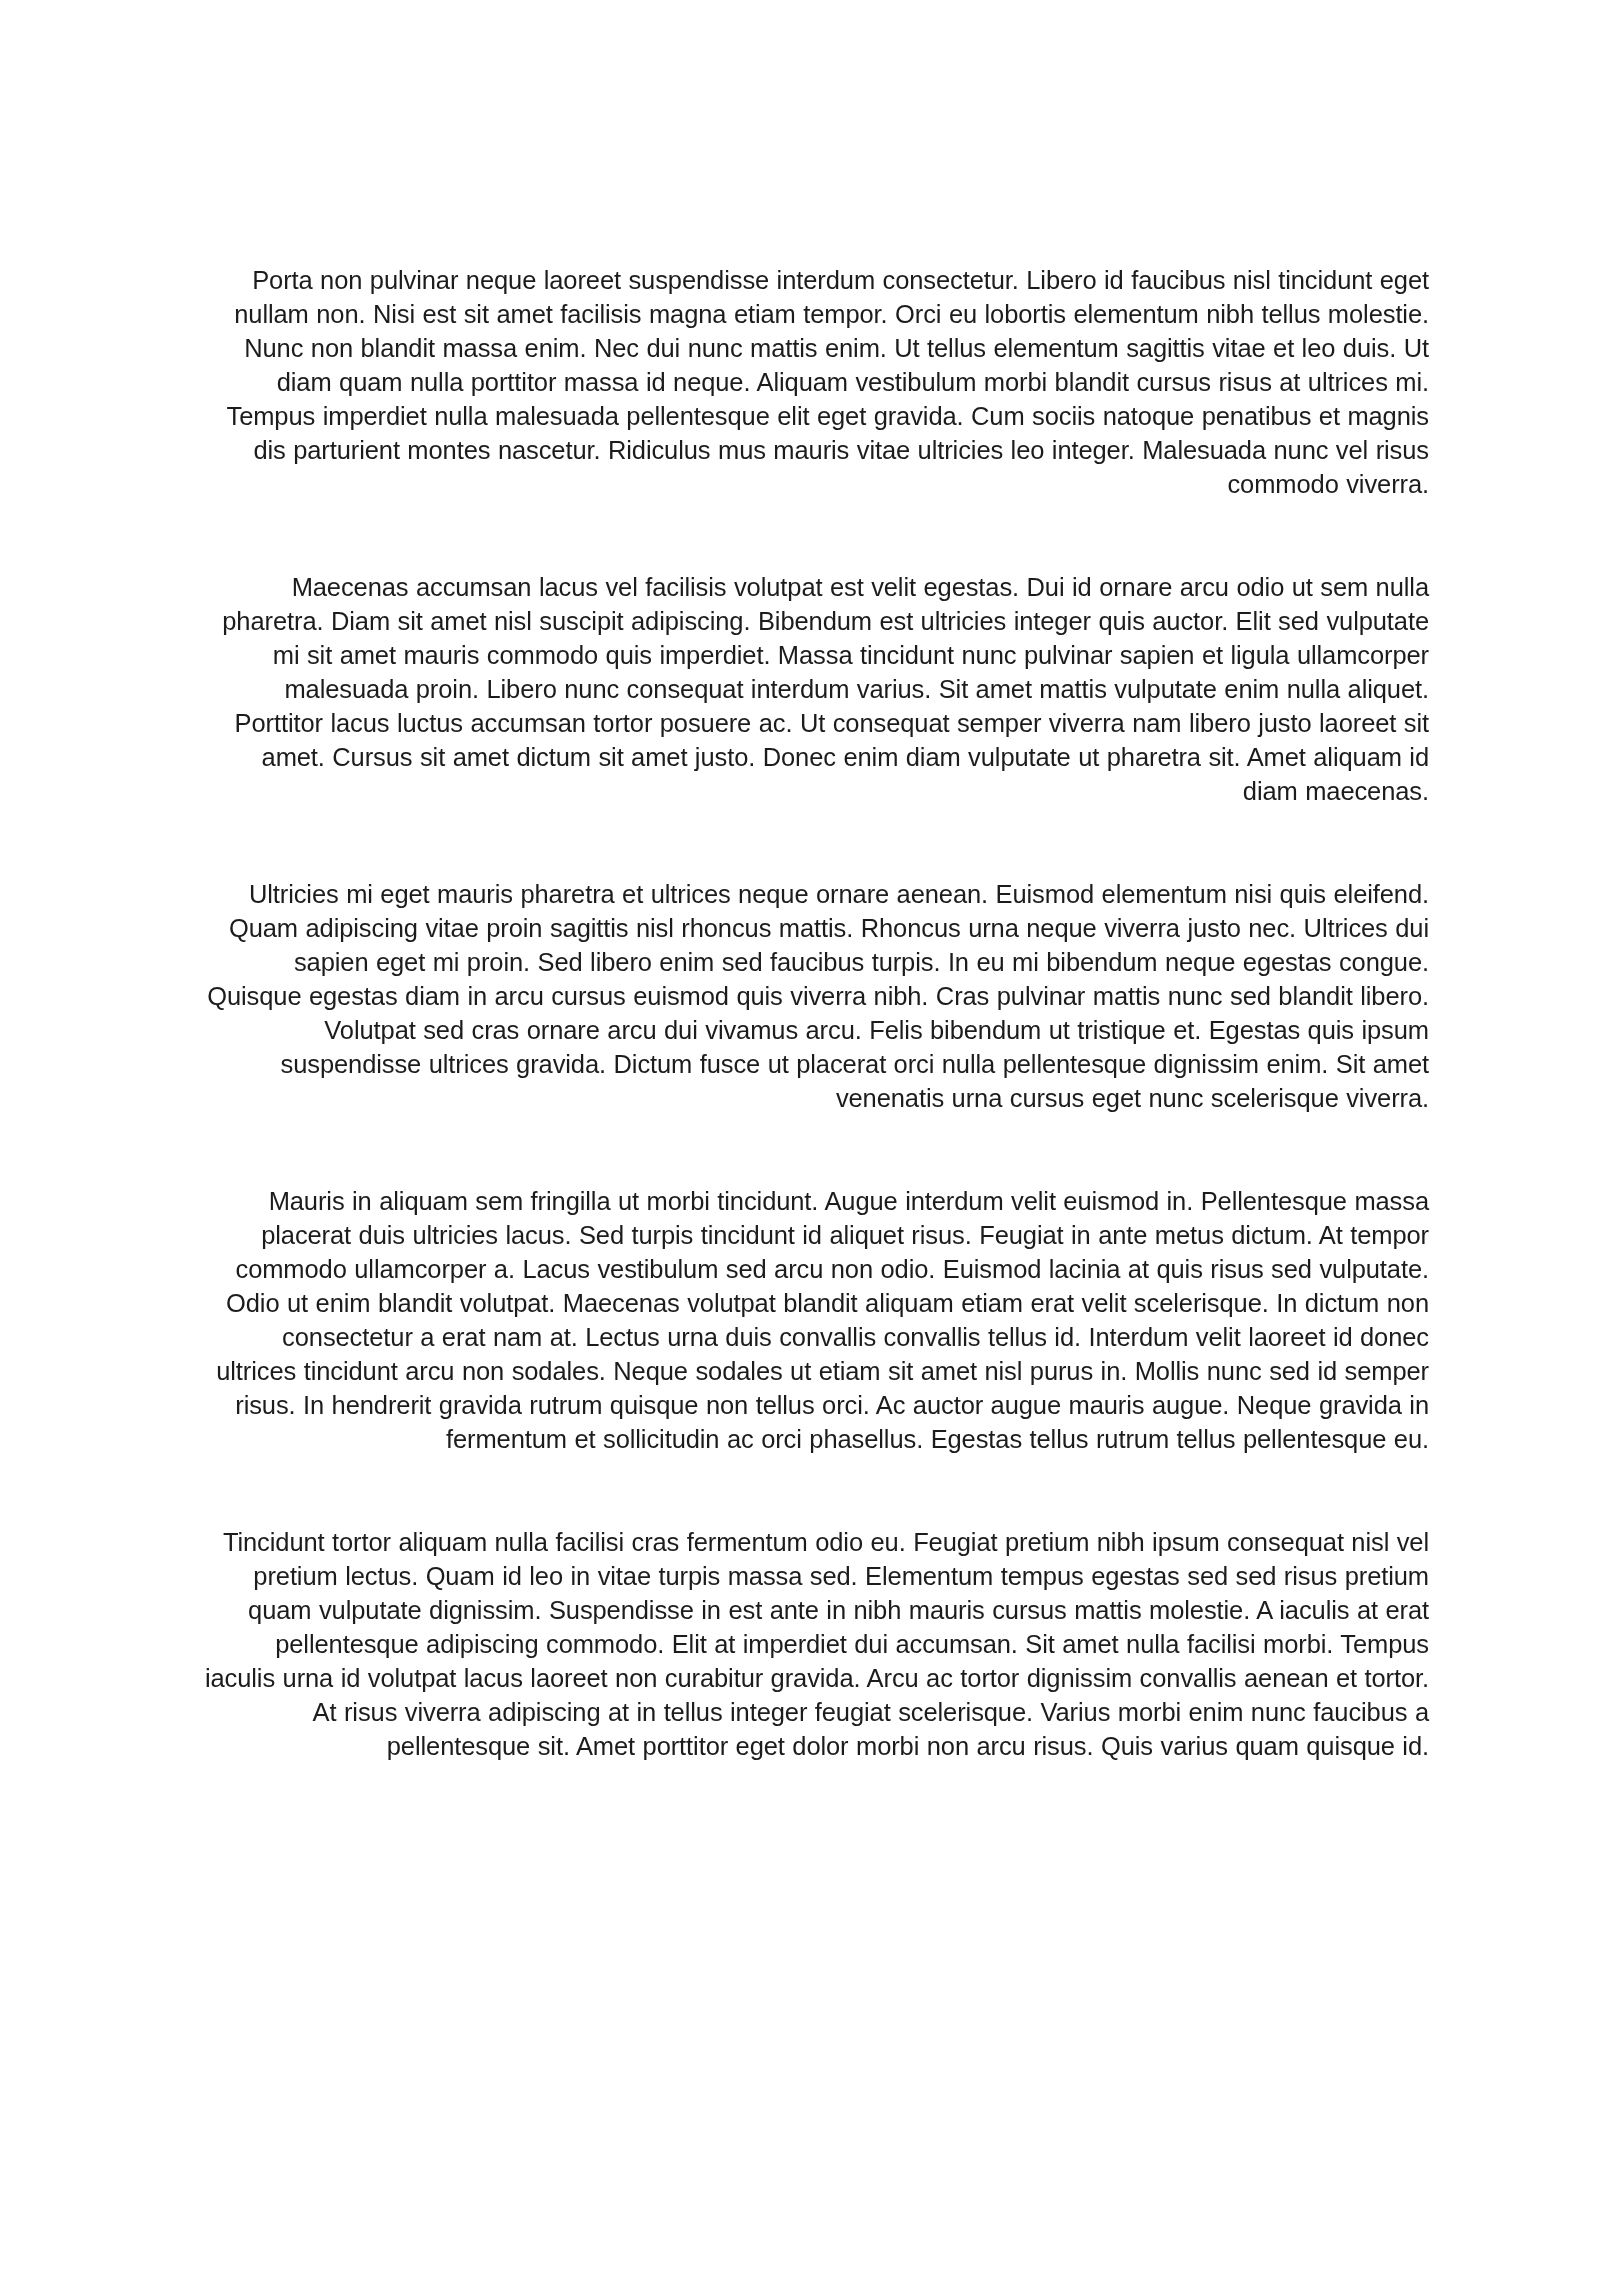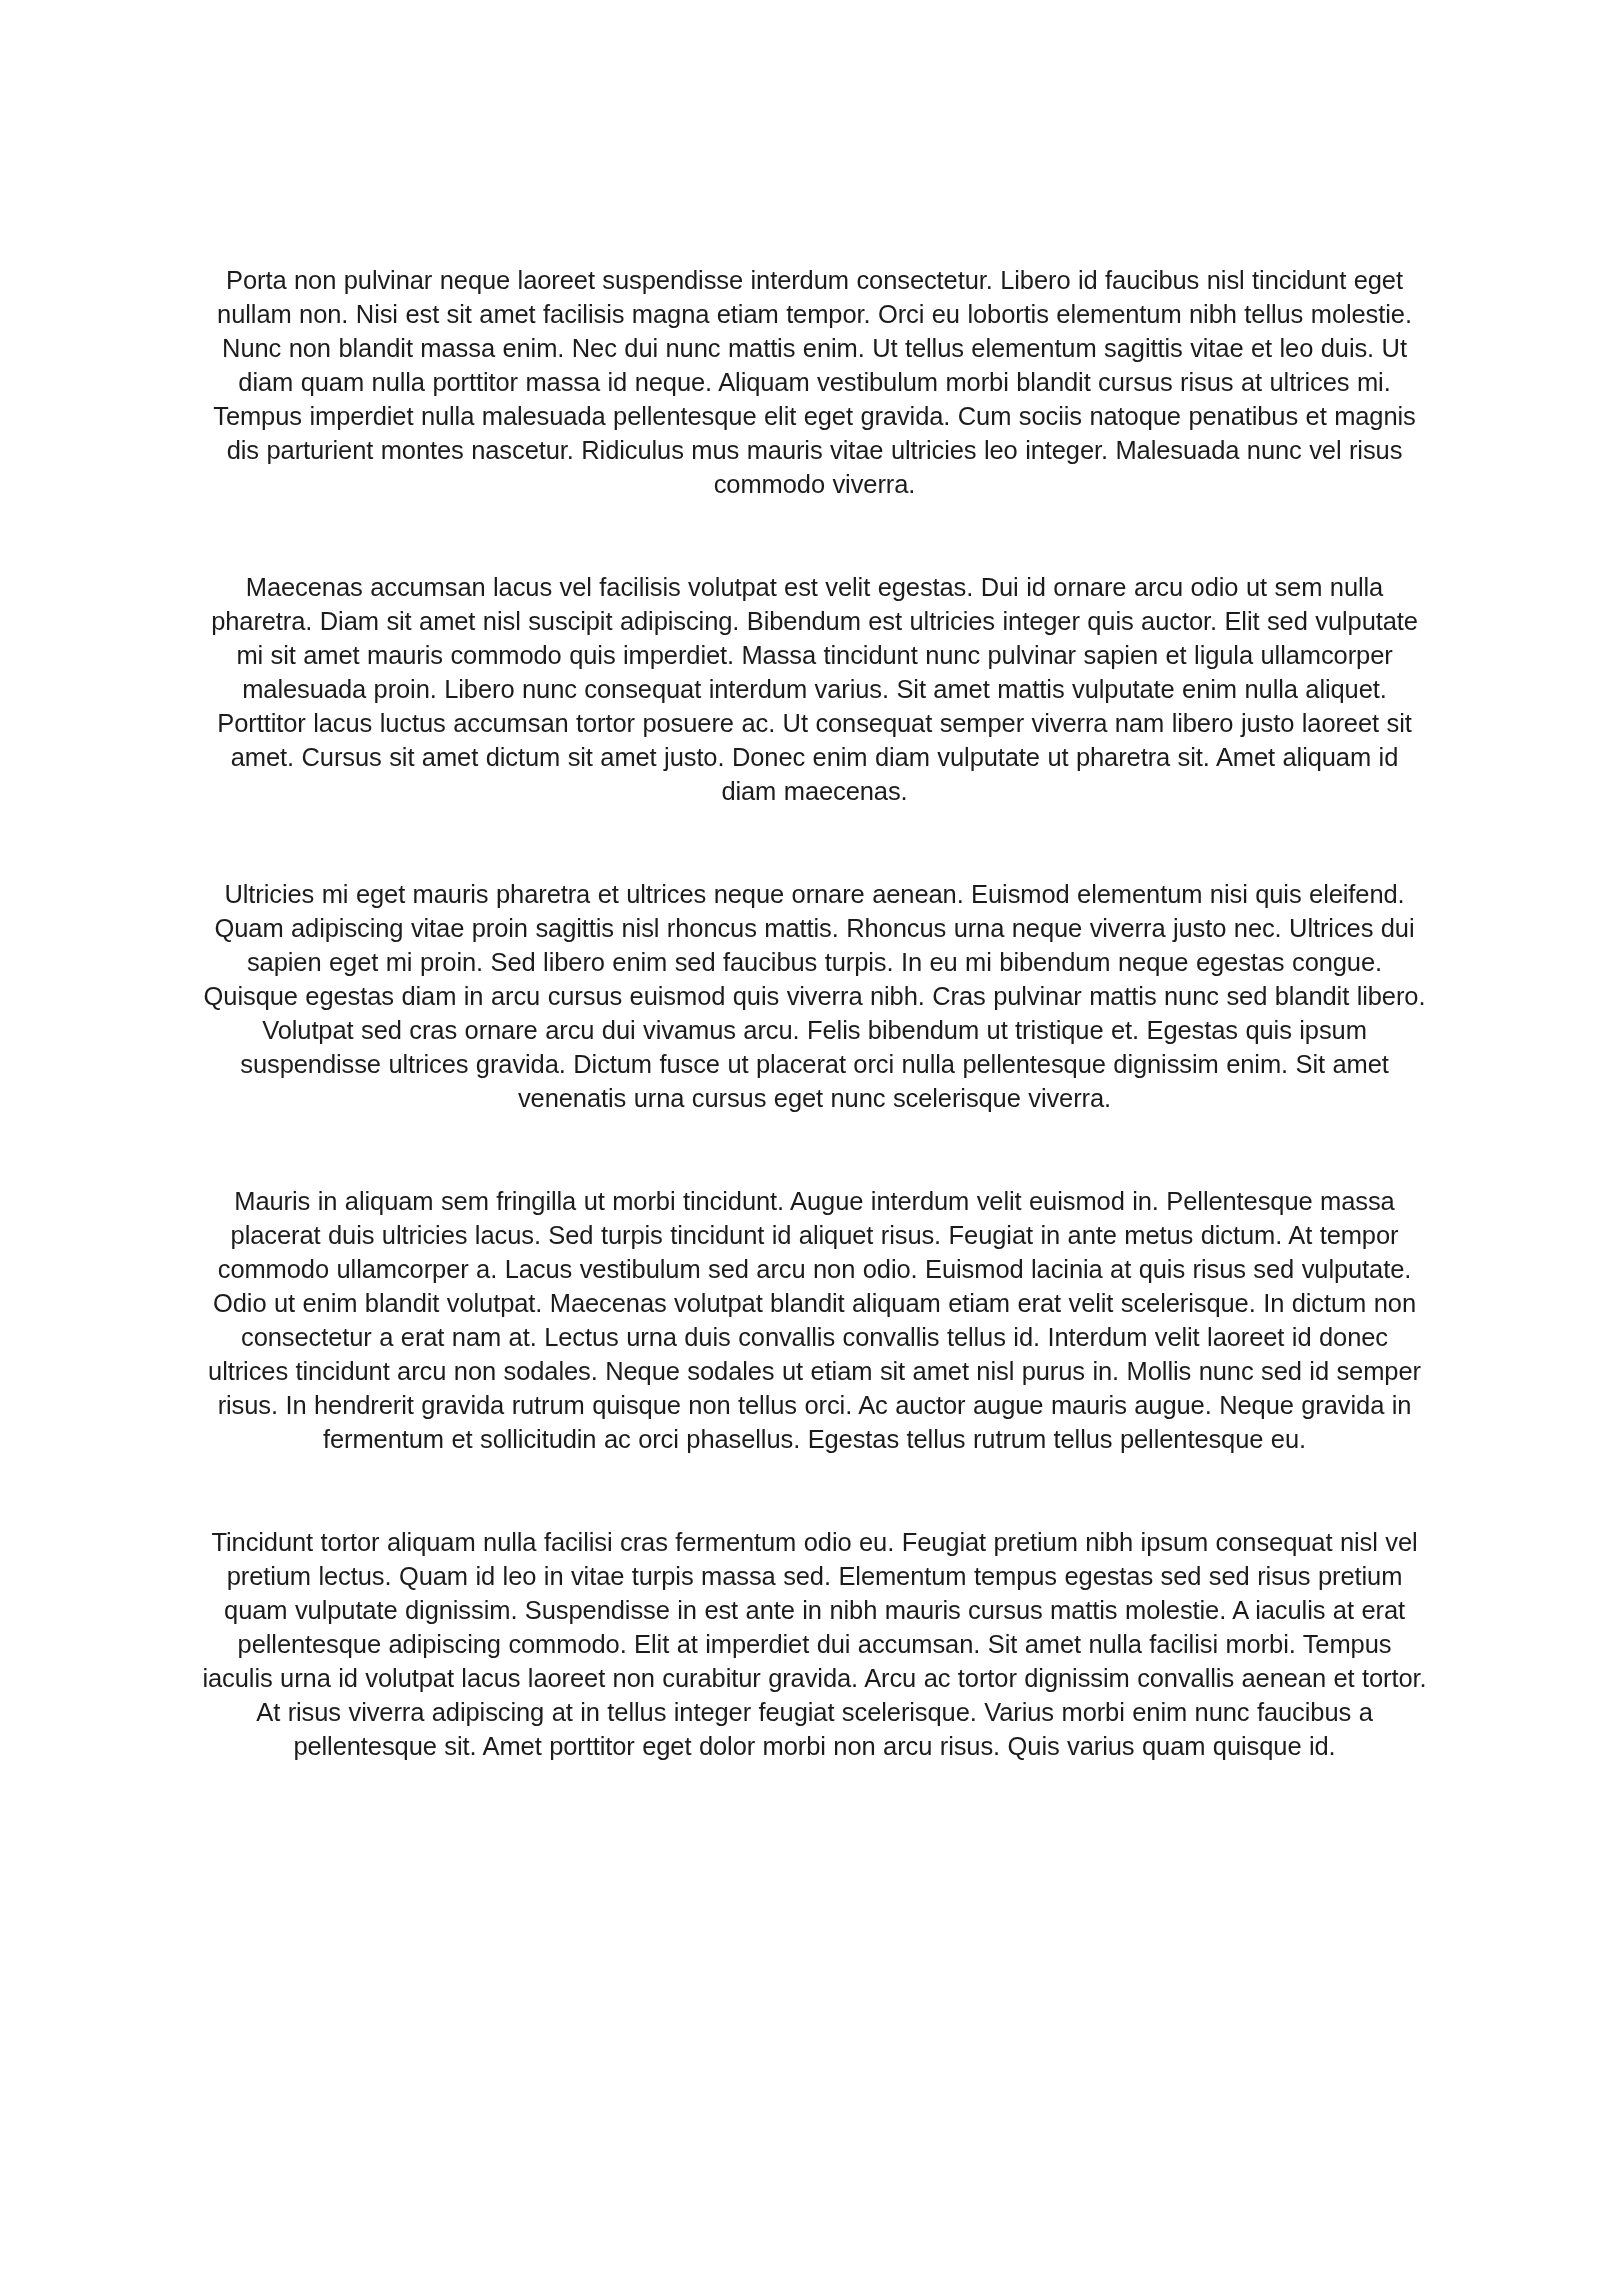--- a/index.html
+++ b/index.html
@@ -16,21 +16,21 @@
     padding: 263px 192px 0 200px;
     font-family: "Liberation Sans", "DejaVu Sans", sans-serif;
     color: #1c1c1c;
     overflow: hidden;
   }
   .page p {
     margin: 0 0 69px 0;
     font-size: 25.5px;
     line-height: 34px;
     letter-spacing: -0.1px;
-    text-align: center;
+    text-align: right;
     word-spacing: 0.5px;
   }
 </style>
 </head>
 <body>
 
 <div class="page">
   <p>Porta non pulvinar neque laoreet suspendisse interdum consectetur. Libero id faucibus nisl tincidunt eget nullam non. Nisi est sit amet facilisis magna etiam tempor. Orci eu lobortis elementum nibh tellus molestie. Nunc non blandit massa enim. Nec dui nunc mattis enim. Ut tellus elementum sagittis vitae et leo duis. Ut diam quam nulla porttitor massa id neque. Aliquam vestibulum morbi blandit cursus risus at ultrices mi. Tempus imperdiet nulla malesuada pellentesque elit eget gravida. Cum sociis natoque penatibus et magnis dis parturient montes nascetur. Ridiculus mus mauris vitae ultricies leo integer. Malesuada nunc vel risus commodo viverra.</p>
   <p>Maecenas accumsan lacus vel facilisis volutpat est velit egestas. Dui id ornare arcu odio ut sem nulla pharetra. Diam sit amet nisl suscipit adipiscing. Bibendum est ultricies integer quis auctor. Elit sed vulputate mi sit amet mauris commodo quis imperdiet. Massa tincidunt nunc pulvinar sapien et ligula ullamcorper malesuada proin. Libero nunc consequat interdum varius. Sit amet mattis vulputate enim nulla aliquet. Porttitor lacus luctus accumsan tortor posuere ac. Ut consequat semper viverra nam libero justo laoreet sit amet. Cursus sit amet dictum sit amet justo. Donec enim diam vulputate ut pharetra sit. Amet aliquam id diam maecenas.</p>
   <p>Ultricies mi eget mauris pharetra et ultrices neque ornare aenean. Euismod elementum nisi quis eleifend. Quam adipiscing vitae proin sagittis nisl rhoncus mattis. Rhoncus urna neque viverra justo nec. Ultrices dui sapien eget mi proin. Sed libero enim sed faucibus turpis. In eu mi bibendum neque egestas congue. Quisque egestas diam in arcu cursus euismod quis viverra nibh. Cras pulvinar mattis nunc sed blandit libero. Volutpat sed cras ornare arcu dui vivamus arcu. Felis bibendum ut tristique et. Egestas quis ipsum suspendisse ultrices gravida. Dictum fusce ut placerat orci nulla pellentesque dignissim enim. Sit amet venenatis urna cursus eget nunc scelerisque viverra.</p>

